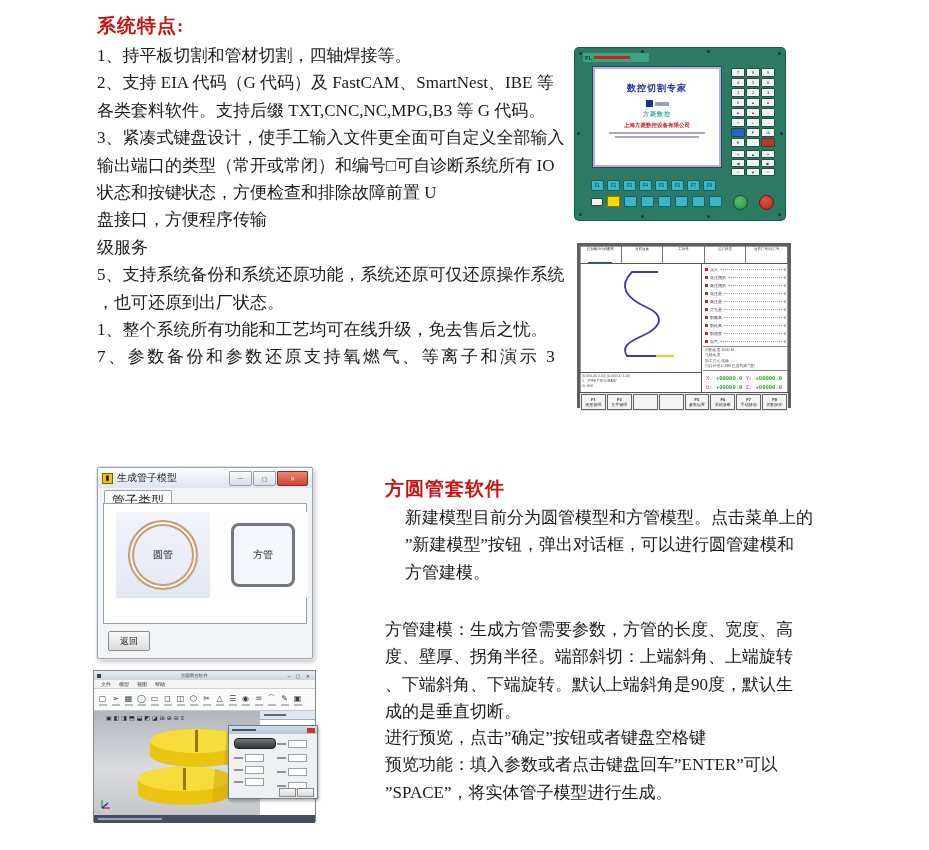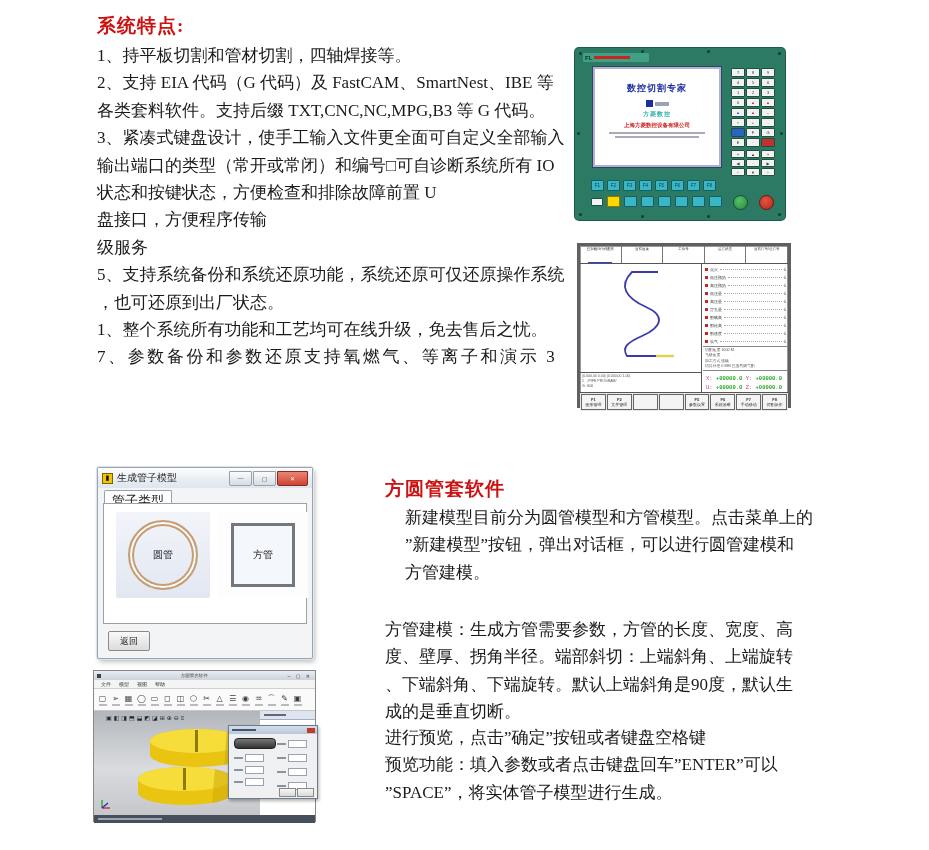--- a/index.html
+++ b/index.html
@@ -95,21 +95,21 @@
   .k-close{width:29px;background:linear-gradient(#e98573,#cf4433);color:#fff;border-color:#8a2a1e;}
   .pd-tabs{padding-left:6px;height:15px;position:relative;}
   .pd-tab{display:inline-block;padding:1px 7px;font-size:13px;color:#222;background:#fff;
           border:1px solid #98a2ad;border-bottom:none;border-radius:2px 2px 0 0;position:relative;top:2px;}
   .pd-content{position:relative;margin:0 5px;height:119px;background:#fff;border:1px solid #98a2ad;}
   .tile{position:absolute;top:8px;display:flex;align-items:center;justify-content:center;}
   .tile1{left:12px;width:94px;height:86px;background:linear-gradient(#f2f4fa,#e2e7f1);border-radius:2px;}
   .tile2{left:114px;width:90px;height:86px;background:#fdfdfe;}
   .ringshape{position:relative;width:66px;height:66px;border-radius:50%;border:2px solid #c79e74;
              box-shadow:inset 0 0 0 2px #fff,inset 0 0 0 4px #c79e74;display:flex;align-items:center;justify-content:center;}
-  .sqshape{position:relative;width:58px;height:58px;border-radius:0;border:3px solid #73787f;background:#f4f7fb;
+  .sqshape{position:relative;width:58px;height:58px;border-radius:8px;border:3px solid #73787f;background:#f4f7fb;
            display:flex;align-items:center;justify-content:center;}
   .tile-label{font-size:10px;color:#222;}
   .pd-back{position:absolute;left:10px;bottom:7px;width:40px;height:18px;font-size:9px;color:#222;
            background:linear-gradient(#f9f9f9,#dcdcdc);border:1px solid #8a8a8a;border-radius:2px;
            display:flex;align-items:center;justify-content:center;}
 
   
   #modeler{left:93px;top:670px;width:223px;height:152px;background:#fff;border:1px solid #888;box-sizing:border-box;}
   .md-title{height:9px;display:flex;align-items:center;background:linear-gradient(#e9edf2,#ccd3dc);
             padding:0 3px;gap:3px;}

